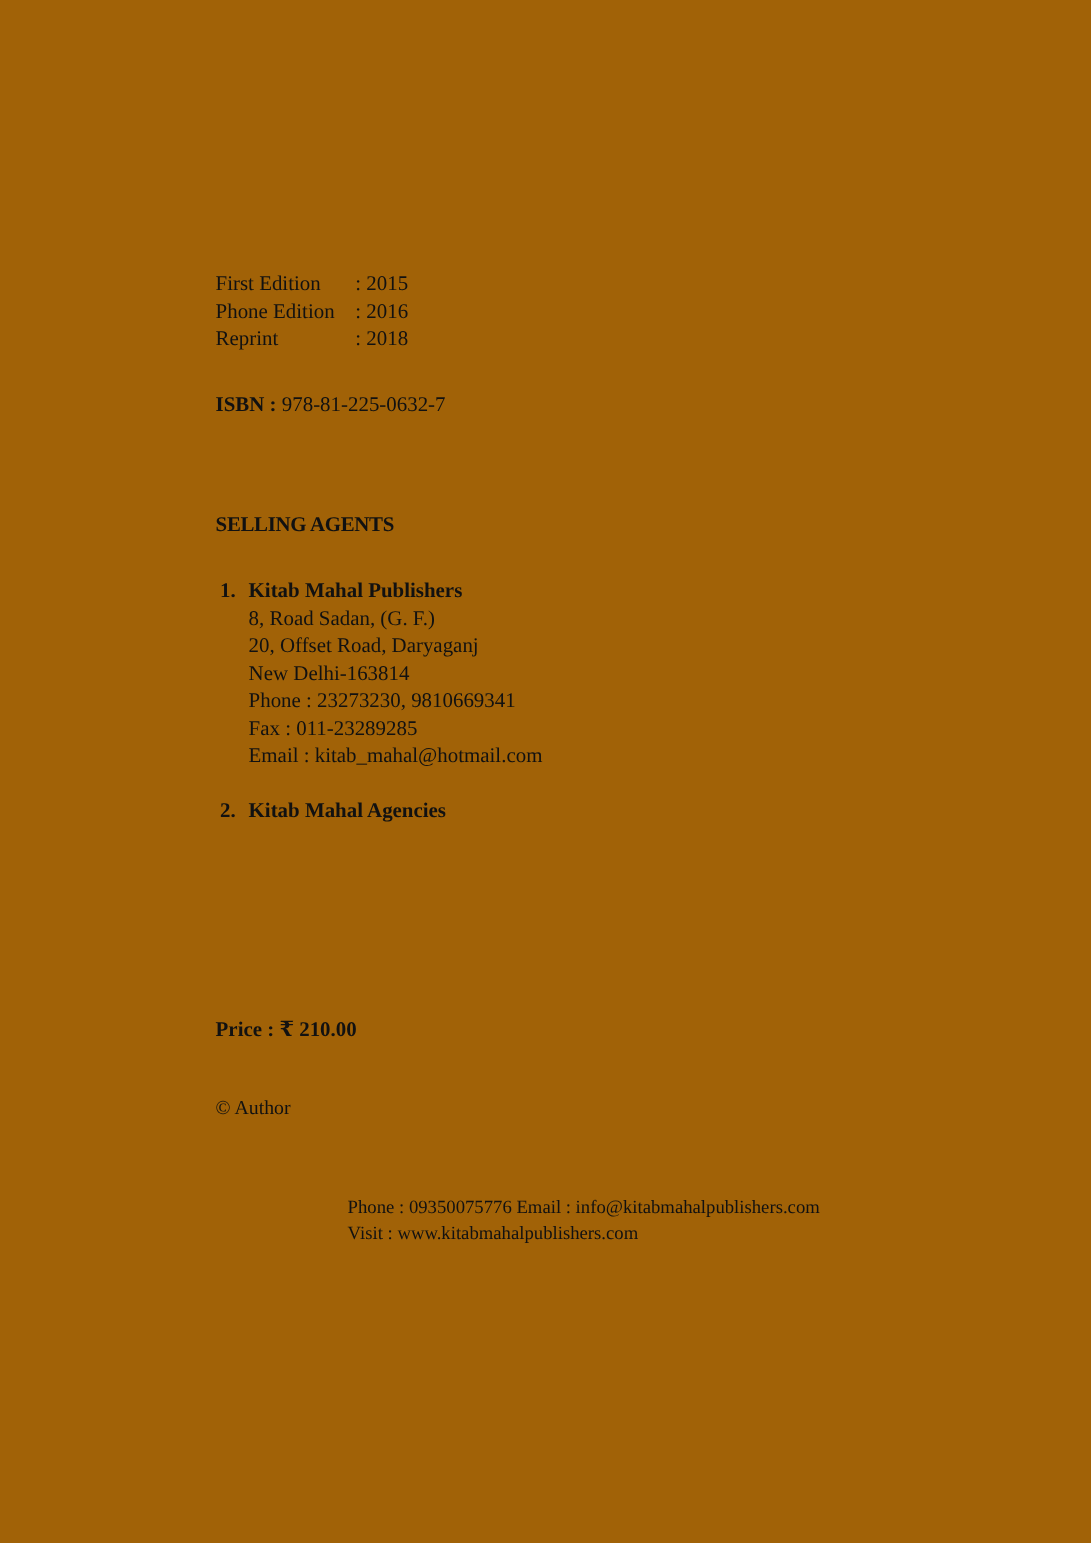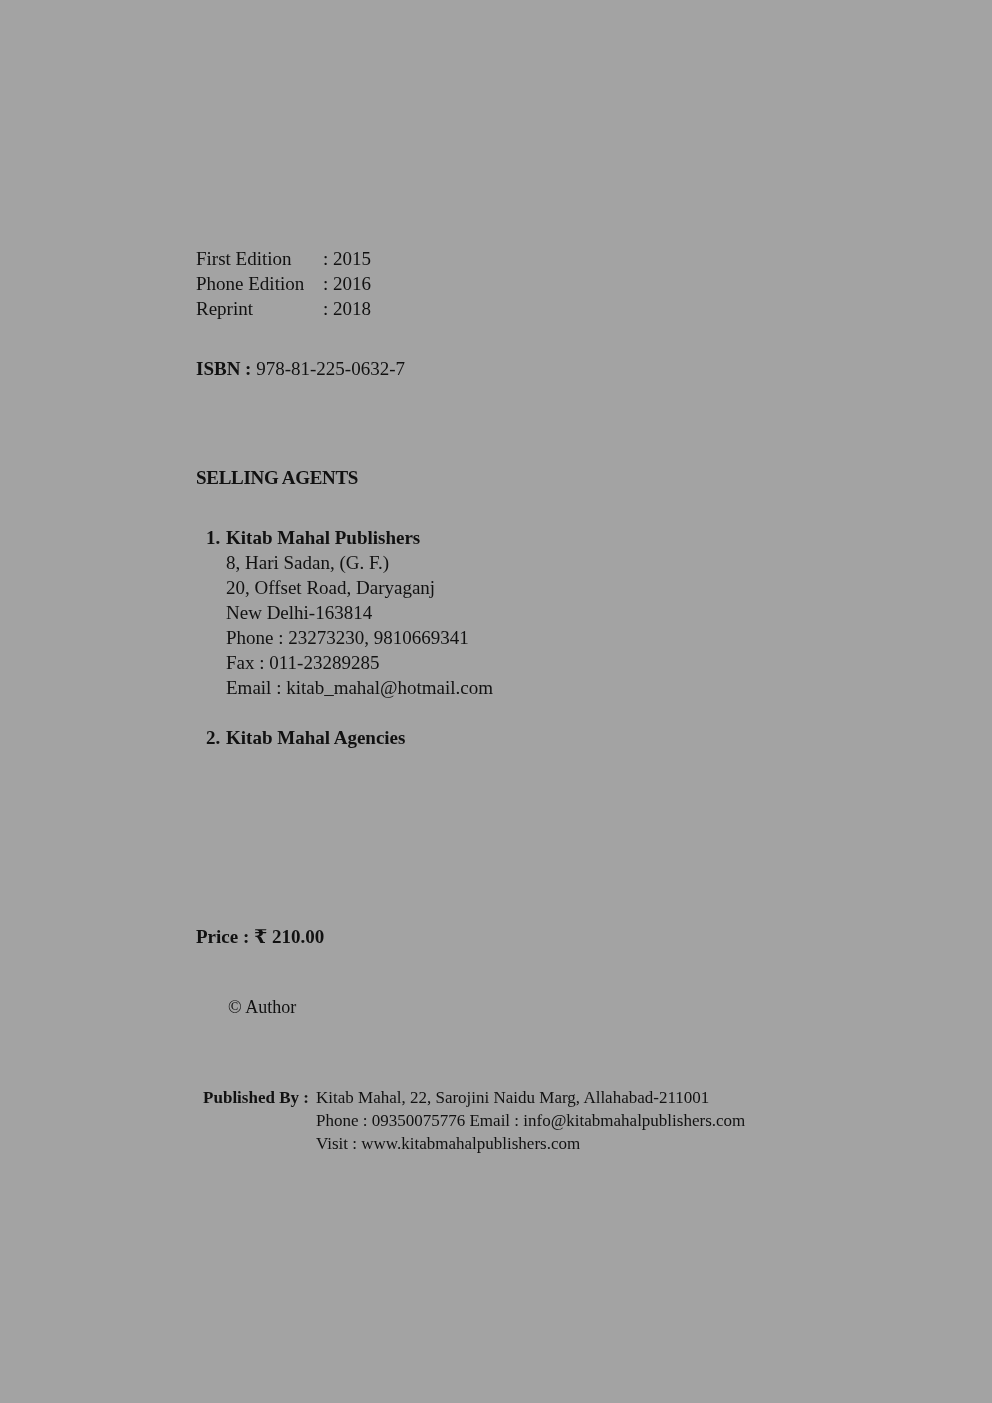--- a/index.html
+++ b/index.html
@@ -12,46 +12,46 @@
       height: 1403px;
       position: relative;
       overflow: hidden;
       font-family: "Liberation Serif", "DejaVu Serif", serif;
       color: #111111;
     }
     .page {
       position: absolute;
       left: 0; top: 0;
       width: 992px; height: 1403px;
-      background: #a3a3a3;
+      background: #a16207;
     }
     .abs { position: absolute; white-space: nowrap; }
     .body-text { font-size: 19px; line-height: 25px; }
     .small-text { font-size: 17px; line-height: 23px; }
-    .bold { font-weight: bold; text-align: center; }
+    .bold { font-weight: bold; }
 
     
     .editions { left: 196px; top: 246px; }
     .ed-row { display: flex; height: 25px; }
     .ed-label { width: 127px; }
     .ed-value { }
 
     .isbn { left: 196px; top: 356px; }
 
     .selling-heading { left: 196px; top: 465px; letter-spacing: -0.3px; }
 
     .agent { left: 200px; }
     .agent-1 { top: 525px; }
     .agent-2 { top: 725px; }
     .agent-row { display: flex; height: 25px; }
     .agent-num { width: 26px; }
     .agent-lines { padding-left: 26px; }
 
     .price { left: 196px; top: 924px; }
-    .copyright { left: 196px; top: 997px; font-size: 18px; margin-left: 32px; }
+    .copyright { left: 196px; top: 997px; font-size: 18px; }
 
     .imprint { left: 196px; top: 1086px; }
     .imp-row { display: flex; height: 23px; }
     .imp-label { width: 120px; }
   </style>
 </head>
 <body>
 
 <div class="page">
 
@@ -76,21 +76,21 @@
   </div>
 
   <div class="abs body-text bold selling-heading">SELLING AGENTS</div>
 
   <div class="abs body-text agent agent-1">
     <div class="agent-row">
       <span class="agent-num bold">1.</span>
       <span class="bold">Kitab Mahal Publishers</span>
     </div>
     <div class="agent-lines">
-      <div class="agent-row">8, Hari Sadan, (G. F.)</div>
+      <div class="agent-row">8, Road Sadan, (G. F.)</div>
       <div class="agent-row">20, Offset Road, Daryaganj</div>
       <div class="agent-row">New Delhi-163814</div>
       <div class="agent-row">Phone : 23273230, 9810669341</div>
       <div class="agent-row">Fax : 011-23289285</div>
       <div class="agent-row">Email : kitab_mahal@hotmail.com</div>
     </div>
   </div>
 
   <div class="abs body-text agent agent-2">
     <div class="agent-row">
@@ -98,24 +98,20 @@
       <span class="bold">Kitab Mahal Agencies</span>
     </div>
   </div>
 
   <div class="abs body-text bold price">Price : ₹ 210.00</div>
 
   <div class="abs copyright">© Author</div>
 
   <div class="abs small-text imprint">
     <div class="imp-row">
-      <span class="imp-label bold">Published By :</span>
-      <span>Kitab Mahal, 22, Sarojini Naidu Marg, Allahabad-211001</span>
-    </div>
-    <div class="imp-row">
       <span class="imp-label"></span>
       <span>Phone : 09350075776  Email : info@kitabmahalpublishers.com</span>
     </div>
     <div class="imp-row">
       <span class="imp-label"></span>
       <span>Visit : www.kitabmahalpublishers.com</span>
     </div>
   </div>
 
 </div>

